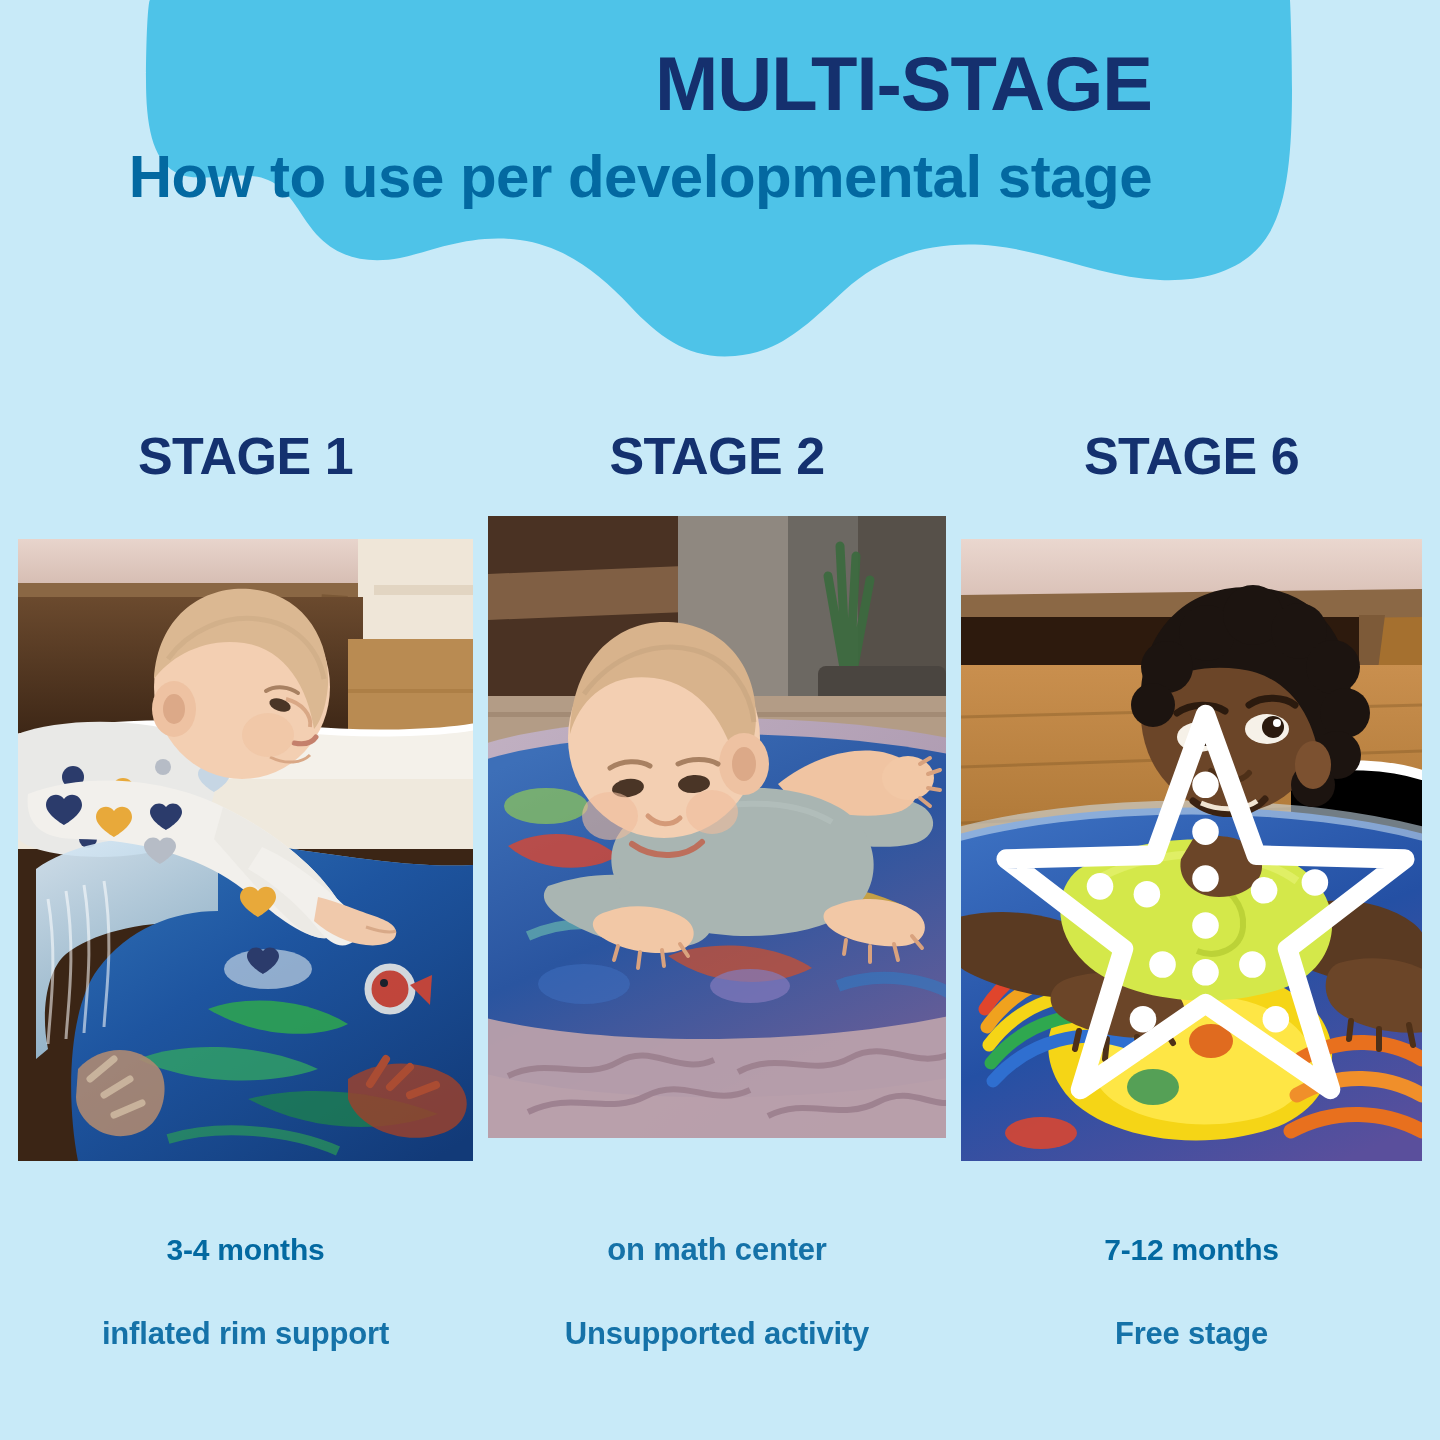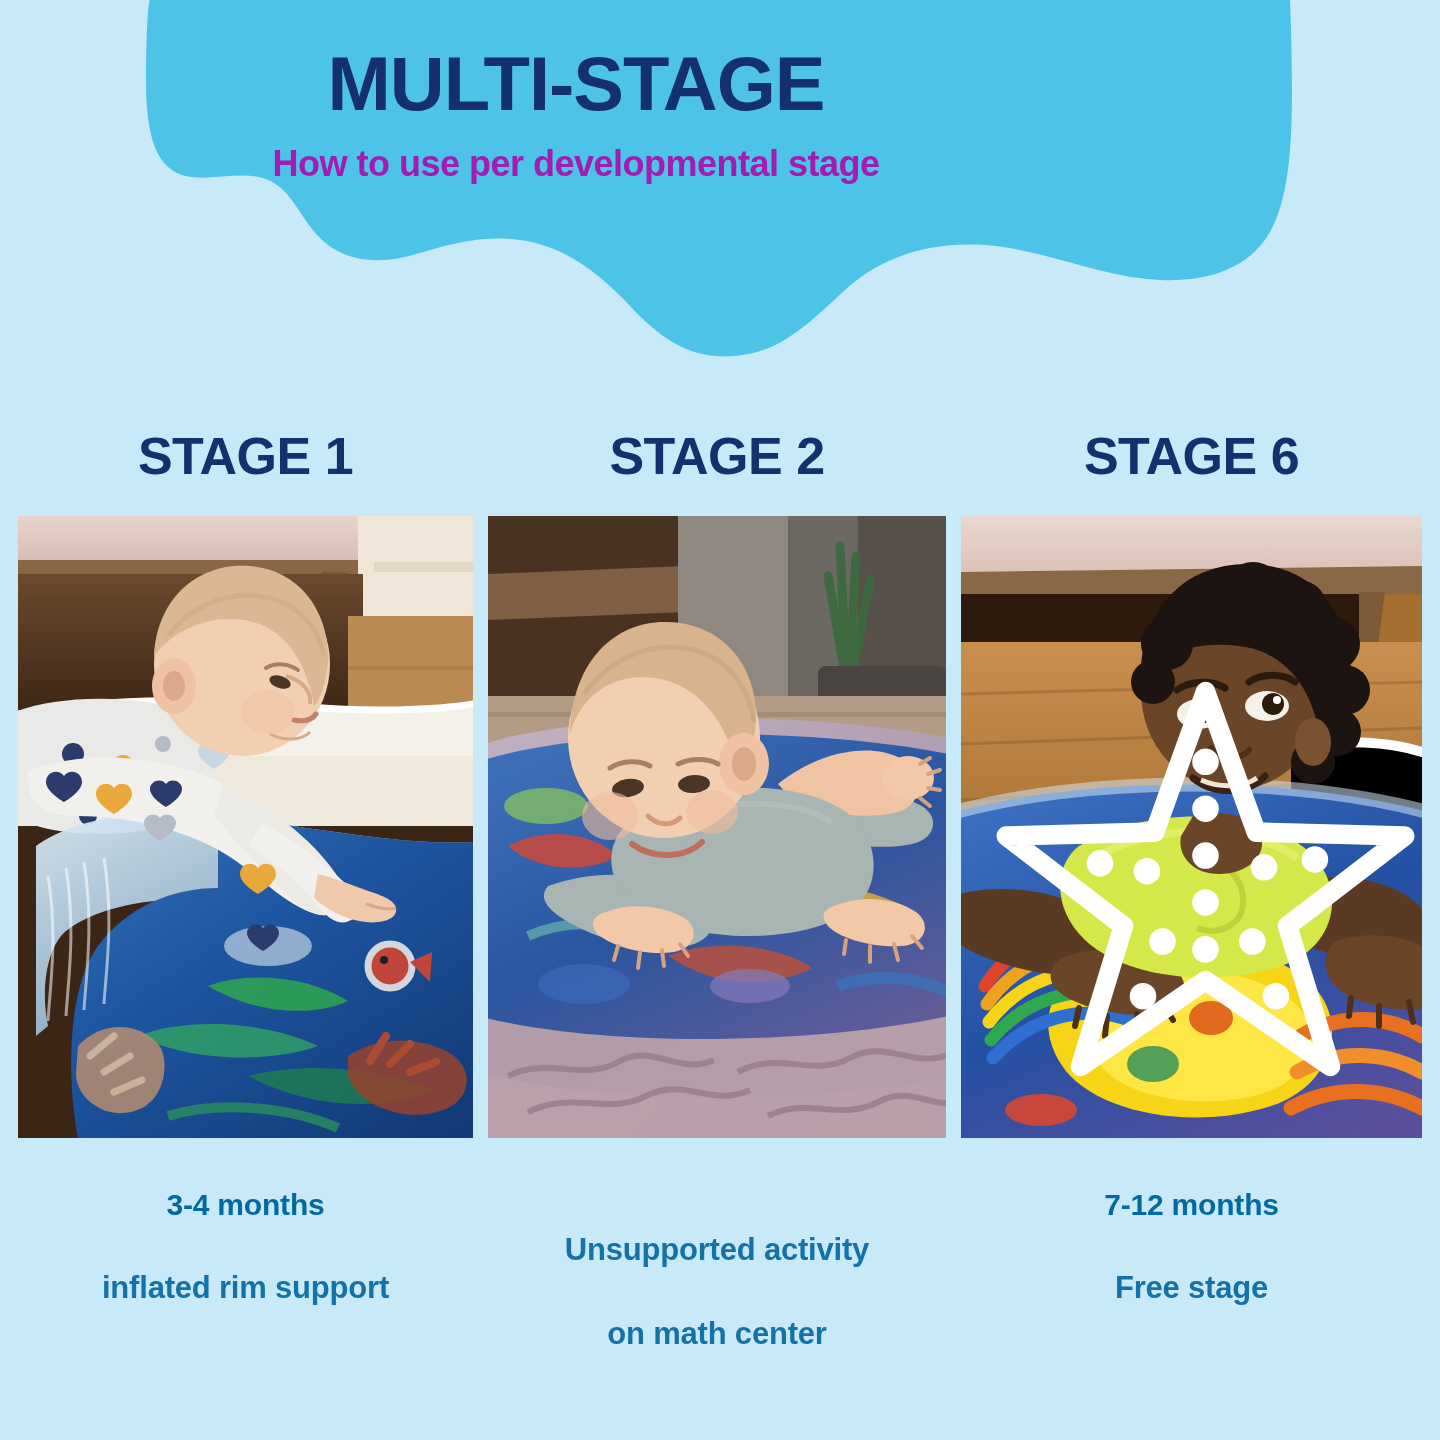--- a/index.html
+++ b/index.html
@@ -20,56 +20,57 @@
     position: absolute;
     left: 0; top: 0;
     width: 1440px; height: 360px;
   }
   .header-blob svg { display: block; }
 
   .header-text {
     position: absolute;
     left: 0; top: 0;
     width: 1152px;
-    text-align: center;
+    text-align: right;
     pointer-events: none;
   }
   .title {
     margin: 0;
     padding-top: 44px;
     font-size: 76px;
     font-weight: 700;
     letter-spacing: -1px;
     color: #15306e;
     line-height: 1.05;
   }
   .subtitle {
     margin: 0;
     padding-top: 20px;
-    font-size: 36px;
+    font-size: 60px;
     font-weight: 700;
     letter-spacing: -0.5px;
-    color: #a21caf;
+    color: #0369a1;
     line-height: 1.1;
   }
 
   
   .stages {
     position: absolute;
     left: 18px;
     top: 430px;
     width: 1404px;
     display: grid;
     grid-template-columns: 455px 458px 461px;
     column-gap: 15px;
   }
   .stage-col {
     display: flex;
     flex-direction: column;
     align-items: center;
+    justify-content: space-between;
   }
   .stage-heading {
     font-size: 52px;
     font-weight: 700;
     color: #14316f;
     letter-spacing: -0.5px;
     line-height: 1;
     margin: 0 0 34px 0;
     text-align: center;
   }
@@ -357,22 +358,22 @@
 
           <path d="M160,300 C170,310 184,310 192,302" fill="none" stroke="#d49a78" stroke-width="5" stroke-linecap="round"></path>
           <path d="M144,328 C166,344 198,342 214,326" fill="none" stroke="#bd6f5c" stroke-width="6" stroke-linecap="round"></path>
           <ellipse cx="122" cy="300" rx="28" ry="24" fill="#f0bc9c" opacity="0.6"></ellipse>
           <ellipse cx="224" cy="296" rx="26" ry="22" fill="#f0bc9c" opacity="0.6"></ellipse>
         </g>
       </svg>
     </div>
 
     <div class="caption">
+      <span class="cap-desc">on math center</span>
       <span class="cap-desc">Unsupported activity</span>
-      <span class="cap-desc">on math center</span>
     </div>
   </div>
 
   <div class="stage-col">
     <div class="stage-heading">STAGE 6</div>
 
     <div class="photo">
       <svg viewBox="0 0 461 622" preserveAspectRatio="xMidYMid slice" xmlns="http://www.w3.org/2000/svg">
         <defs>
           <linearGradient id="p3sofa" x1="0" y1="0" x2="0" y2="1">

